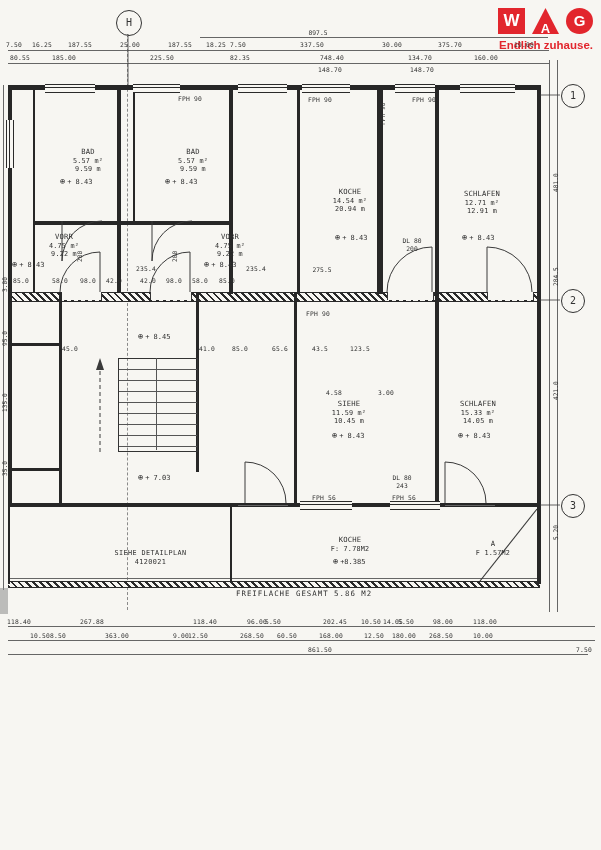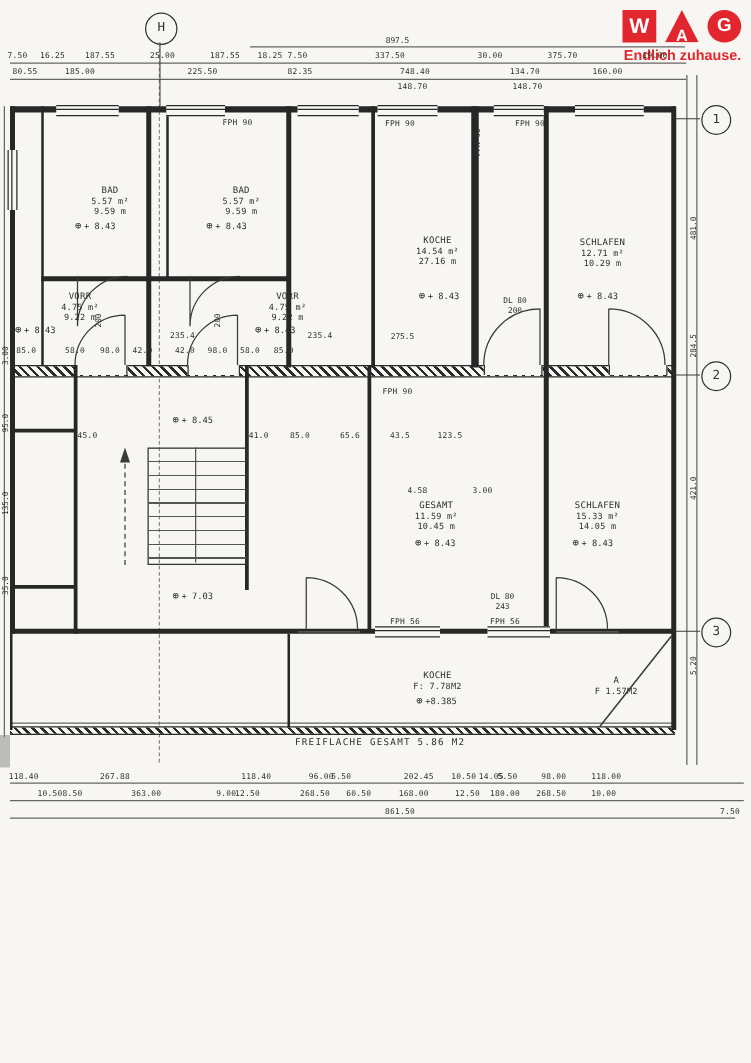--- a/index.html
+++ b/index.html
@@ -211,29 +211,29 @@
     <div>9.22 m</div>
   </div>
   <div class="room" style="left:200px;top:233px;width:60px;">
     <div class="nm">VORR</div>
     <div>4.75 m²</div>
     <div>9.22 m</div>
   </div>
   <div class="room" style="left:310px;top:188px;width:80px;">
     <div class="nm">KOCHE</div>
     <div>14.54 m²</div>
-    <div>27.16 m</div>
+    <div>20.94 m</div>
   </div>
   <div class="room" style="left:446px;top:190px;width:72px;">
     <div class="nm">SCHLAFEN</div>
     <div>12.71 m²</div>
-    <div>10.29 m</div>
+    <div>12.91 m</div>
   </div>
   <div class="room" style="left:313px;top:400px;width:72px;">
-    <div class="nm">GESAMT</div>
+    <div class="nm">SIEHE</div>
     <div>11.59 m²</div>
     <div>10.45 m</div>
   </div>
   <div class="room" style="left:442px;top:400px;width:72px;">
     <div class="nm">SCHLAFEN</div>
     <div>15.33 m²</div>
     <div>14.05 m</div>
   </div>
   <div class="room" style="left:310px;top:536px;width:80px;">
     <div class="nm">KOCHE</div>
@@ -317,20 +317,24 @@
       <span class="dim" style="left: 240px;">85.0</span>
       <span class="dim" style="left: 280px;">65.6</span>
       <span class="dim" style="left: 320px;">43.5</span>
       <span class="dim" style="left: 360px;">123.5</span>
     </div>
   <div class="dimrow" style="top:389px;">
       <span class="dim" style="left: 334px;">4.58</span>
       <span class="dim" style="left: 386px;">3.00</span>
     </div>
 
+  <div class="note" style="left:88px;top:549px;width:125px;">
+    <div>SIEHE DETAILPLAN</div>
+    <div>4120021</div>
+  </div>
   <div class="frei" style="left:236px;top:589px;">FREIFLACHE GESAMT  5.86 M2</div>
 
   <div class="thin" style="left:8px;top:626px;width:587px;height:1px;"></div>
   <div class="thin" style="left:8px;top:640px;width:587px;height:1px;"></div>
   <div class="thin" style="left:8px;top:654px;width:580px;height:1px;"></div>
   <div class="dimrow" style="top:618px;">
       <span class="dim" style="left: 19px;">118.40</span>
       <span class="dim" style="left: 92px;">267.88</span>
       <span class="dim" style="left: 205px;">118.40</span>
       <span class="dim" style="left: 257px;">96.00</span>

